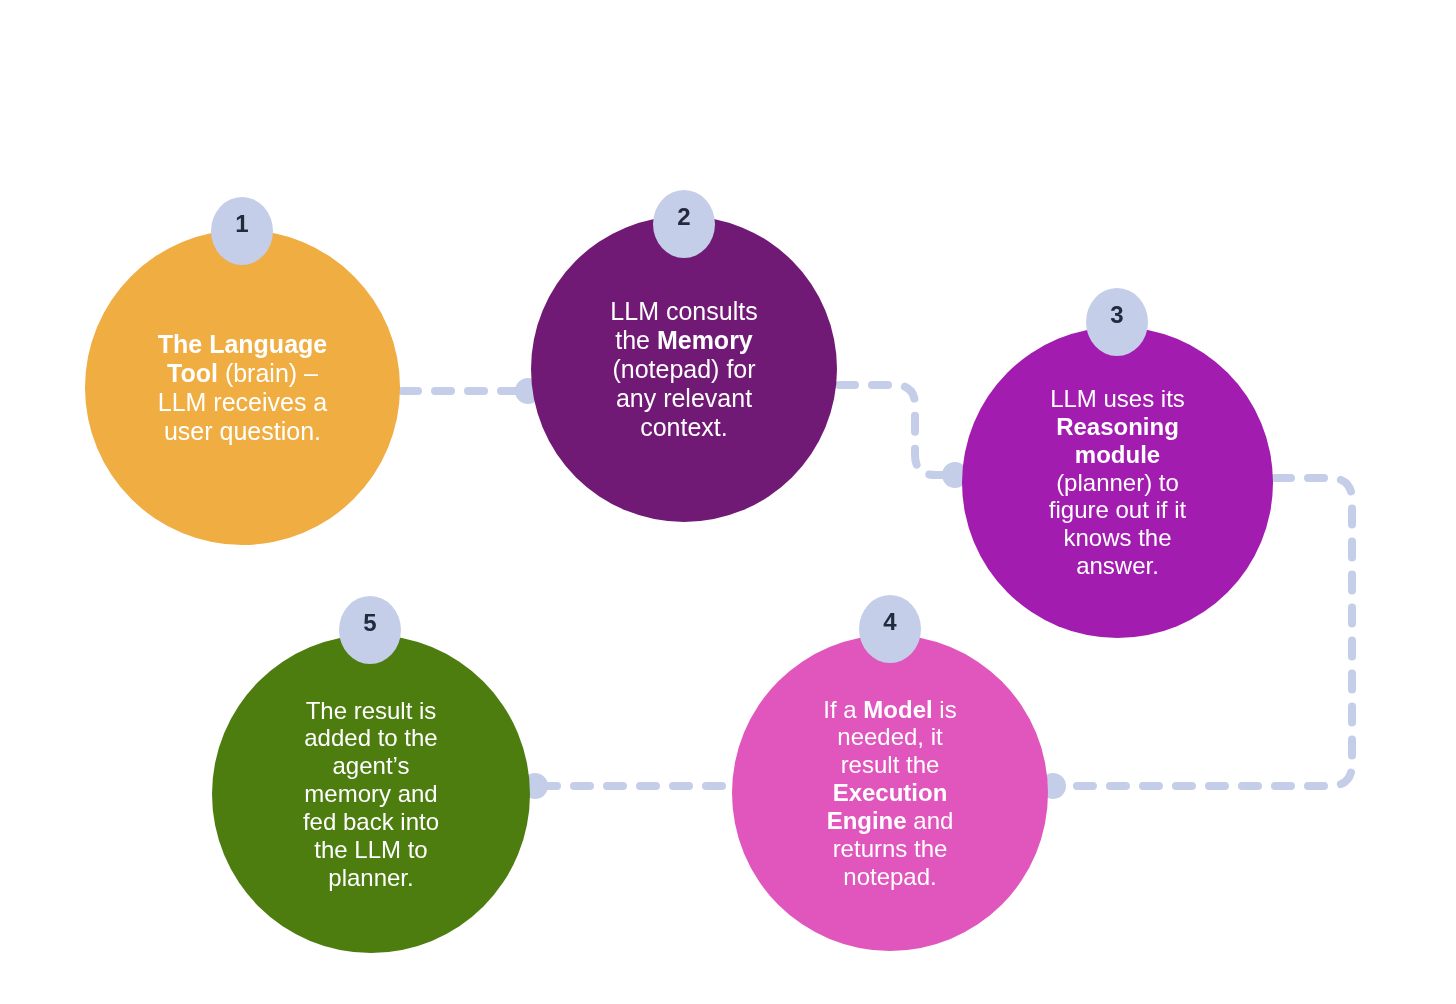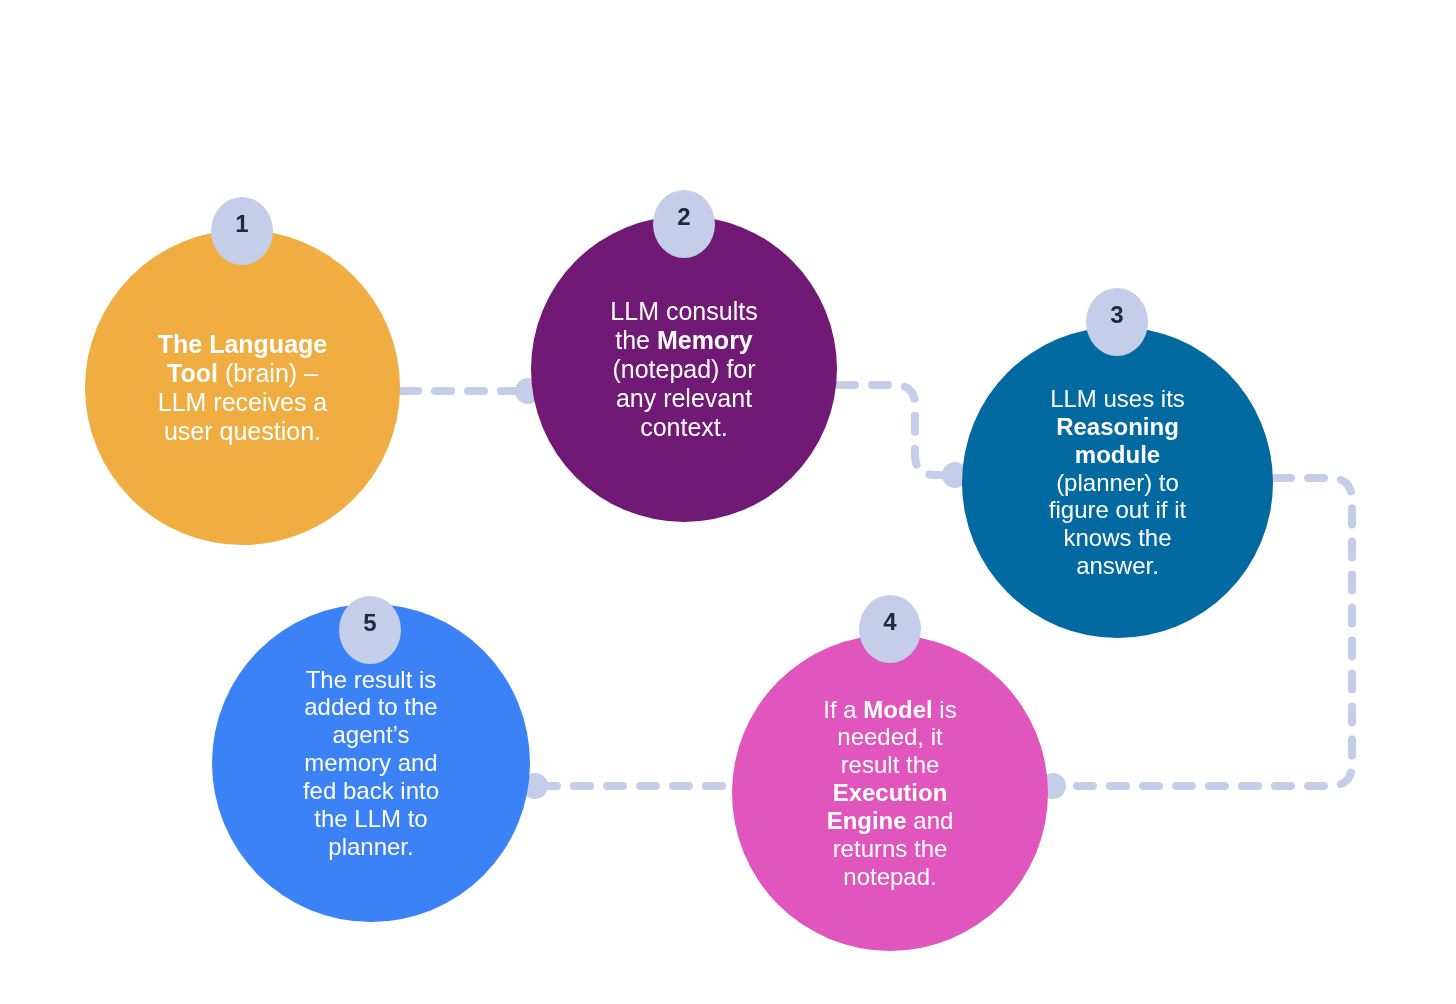--- a/index.html
+++ b/index.html
@@ -96,29 +96,29 @@
   }
 
   
   #node-1 .bubble { left: 85px;  top: 230px; width: 315px; height: 315px; background: #efad42; }
   #node-1 .badge  { left: 211px; top: 197px; }
   #node-1 .bubble-text { font-size: 25px; }
 
   #node-2 .bubble { left: 531px; top: 216px; width: 306px; height: 306px; background: #701a75; }
   #node-2 .badge  { left: 653px; top: 190px; }
 
-  #node-3 .bubble { left: 962px; top: 327px; width: 311px; height: 311px; background: #0369a1; }
+  #node-3 .bubble { left: 962px; top: 327px; width: 311px; height: 311px; background: #a21caf; }
   #node-3 .badge  { left: 1086px; top: 288px; }
   #node-3 .bubble-text { font-size: 24px; }
 
   #node-4 .bubble { left: 732px; top: 635px; width: 316px; height: 316px; background: #e056bd; }
   #node-4 .badge  { left: 859px; top: 595px; }
   #node-4 .bubble-text { font-size: 24px; }
 
-  #node-5 .bubble { left: 212px; top: 604px; width: 318px; height: 318px; background: #3b82f6; align-items: center; }
+  #node-5 .bubble { left: 212px; top: 635px; width: 318px; height: 318px; background: #4d7c0f; align-items: center; }
   #node-5 .badge  { left: 339px; top: 596px; }
   #node-5 .bubble-text { font-size: 24px; }
 </style>
 </head>
 <body>
 
 <div id="stage">
 
   <svg id="connectors" viewBox="0 0 1456 1004" xmlns="http://www.w3.org/2000/svg">
     <g fill="none" stroke="#c4cee8" stroke-width="8" stroke-linecap="round" stroke-dasharray="16 17">

